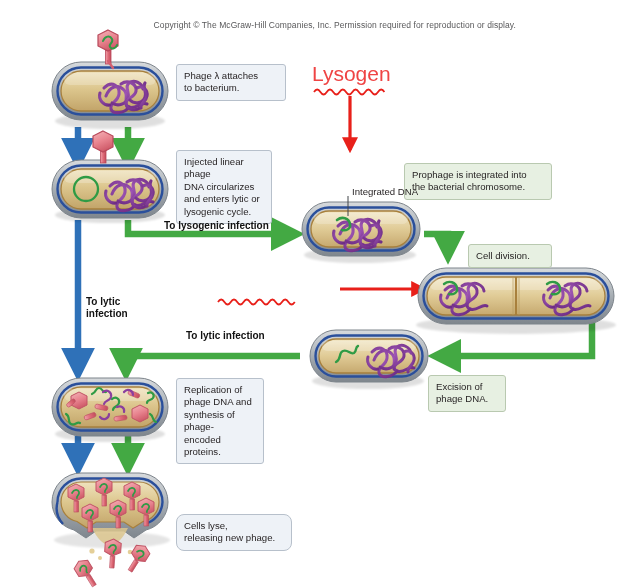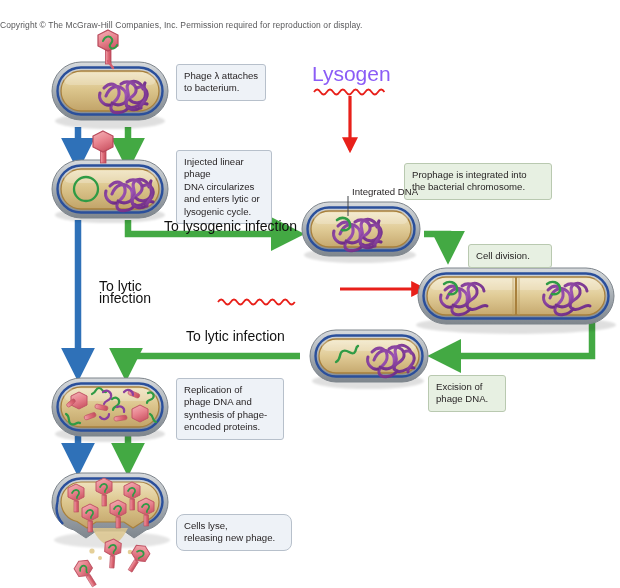--- a/index.html
+++ b/index.html
@@ -5,43 +5,43 @@
   html,body{margin:0;padding:0;background:#ffffff;}
   body{
     width:620px;height:588px;position:relative;overflow:hidden;
     font-family:"Liberation Sans","DejaVu Sans",sans-serif;
     color:#231f20;
   }
   .stage{position:absolute;left:0;top:0;width:620px;height:588px;}
 
   
   .copyright{
-    position:absolute;left:0;top:20px;width:516px;text-align:left;
+    position:absolute;left:0;top:20px;width:516px;text-align:right;
     font-size:8.5px;color:#58585a;letter-spacing:.01em;white-space:nowrap;
   }
 
   
   .box{
     position:absolute;box-sizing:border-box;
     border:1px solid #b9bfc6;border-radius:3px;
     font-size:9.6px;line-height:12.4px;color:#231f20;
     padding:5px 6px 5px 7px;
   }
   .box.blue{background:#eef2f7;border-color:#b7c0cb;}
   .box.green{background:#e7f0e2;border-color:#b9c9b0;}
   .plainlabel{
     position:absolute;font-size:9.6px;line-height:12px;color:#231f20;white-space:nowrap;margin-left:44px;
   }
   .pathlabel{
-    position:absolute;font-size:14px;font-weight:normal;color:#111;line-height:12px;white-space:nowrap;
+    position:absolute;font-size:10px;font-weight:bold;color:#111;line-height:12px;white-space:nowrap;
   }
 
   
   .annot{
-    position:absolute;color:#8b5cf6;font-size:21px;line-height:22px;
+    position:absolute;color:#ef4444;font-size:21px;line-height:22px;
     font-family:"Liberation Sans","DejaVu Sans",sans-serif;white-space:nowrap;
   }
 
   
   svg.art{position:absolute;left:0;top:0;width:620px;height:588px;overflow:visible;}
 </style>
 </head>
 <body>
 
 <div class="stage">
@@ -347,46 +347,46 @@
         </g>
       </g>
     </g>
 
     <path d="M314,92 q3.2,-5 6.4,0 t6.4,0 t6.4,0 t6.4,0 t6.4,0 t6.4,0 t6.4,0 t6.4,0 t6.4,0 t6.4,0 t6.4,0" fill="none" stroke="#e8201a" stroke-width="1.8"></path>
     <path d="M218,302 q3.2,-5 6.4,0 t6.4,0 t6.4,0 t6.4,0 t6.4,0 t6.4,0 t6.4,0 t6.4,0 t6.4,0 t6.4,0 t6.4,0 t6.4,0" fill="none" stroke="#e8201a" stroke-width="1.8"></path>
   </svg>
 
   <div class="annot" style="left:312px;top:63px;">Lysogen</div>
 
-  <div class="box blue" style="left: 176px; top: 64px; width: 90px; white-space: pre-line;">Phage λ attaches
+  <div class="box blue" style="left: 176px; top: 64px; width: 110px; white-space: pre-line;">Phage λ attaches
 to bacterium.</div>
 
   <div class="box blue" style="left: 176px; top: 150px; width: 96px; white-space: pre-line;">Injected linear phage
 DNA circularizes
 and enters lytic or
 lysogenic cycle.</div>
 
   <div class="box green" style="left: 404px; top: 163px; width: 148px; white-space: pre-line;">Prophage is integrated into
 the bacterial chromosome.</div>
 
   <div class="box green" style="left:468px;top:244px;width:84px;">Cell division.</div>
 
   <div class="box green" style="left: 428px; top: 375px; width: 78px; white-space: pre-line;">Excision of
 phage DNA.</div>
 
-  <div class="box blue" style="left: 176px; top: 378px; width: 108px; white-space: pre-line;">Replication of
+  <div class="box blue" style="left: 176px; top: 378px; width: 88px; white-space: pre-line;">Replication of
 phage DNA and
 synthesis of phage-
 encoded proteins.</div>
 
   <div class="box blue" style="left: 176px; top: 514px; width: 116px; white-space: pre-line; border-radius: 8px;">Cells lyse,
 releasing new phage.</div>
 
   <div class="plainlabel" style="left:308px;top:186px;">Integrated DNA</div>
 
   <div class="pathlabel" style="left:164px;top:220px;">To lysogenic infection</div>
 
-  <div class="pathlabel" style="left: 86px; top: 280px; white-space: pre-line; margin-left: 13px;">To lytic
+  <div class="pathlabel" style="left: 86px; top: 296px; white-space: pre-line;">To lytic
 infection</div>
 
   <div class="pathlabel" style="left:186px;top:330px;">To lytic infection</div>
 
 </div>
 
 </body></html>

